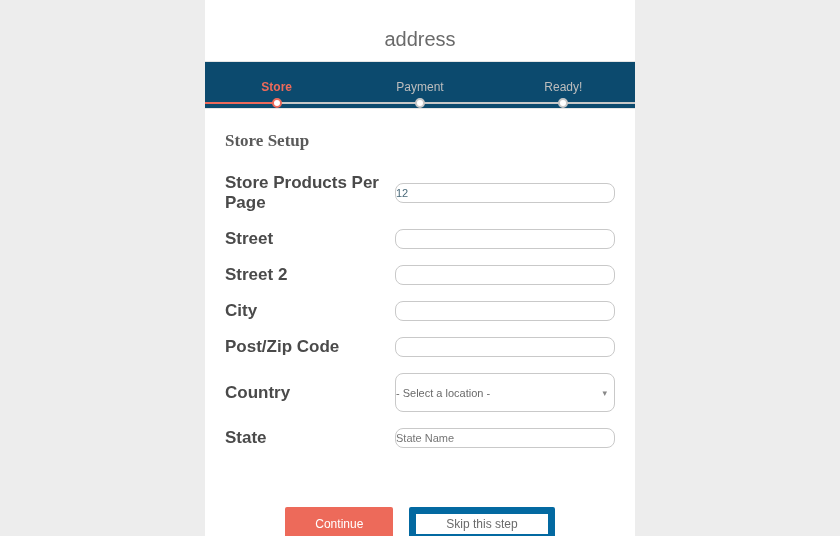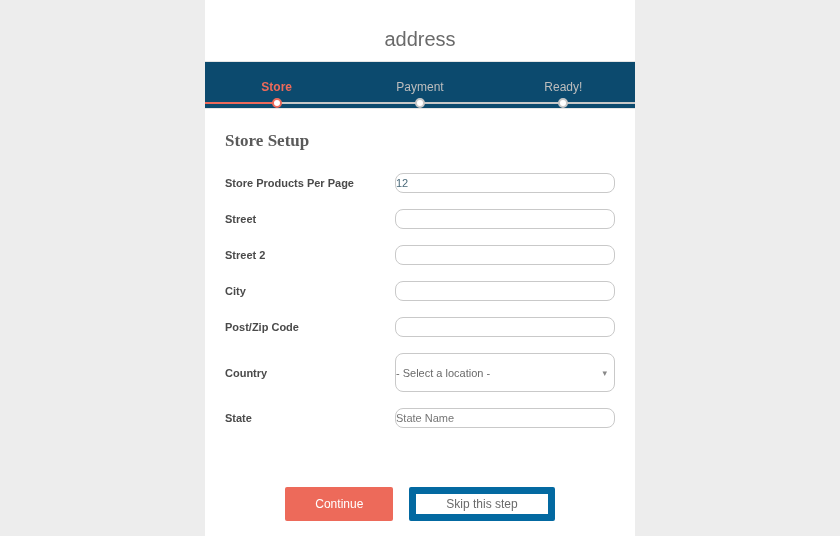--- a/index.html
+++ b/index.html
@@ -90,21 +90,21 @@
       margin-bottom: 22px;
       font-family: Liberation Serif, serif;
     }
     .form-row {
       display: flex;
       align-items: center;
       margin-bottom: 16px;
     }
     .form-label {
       width: 170px;
-      font-size: 11px;
+      font-size: 17px;
       font-weight: 600;
       color: #4a4a4a;
     }
     .form-field {
       flex: 1;
     }
     .form-input, .form-select {
       width: 100%;
       height: 20px;
       padding: 2px 0;

